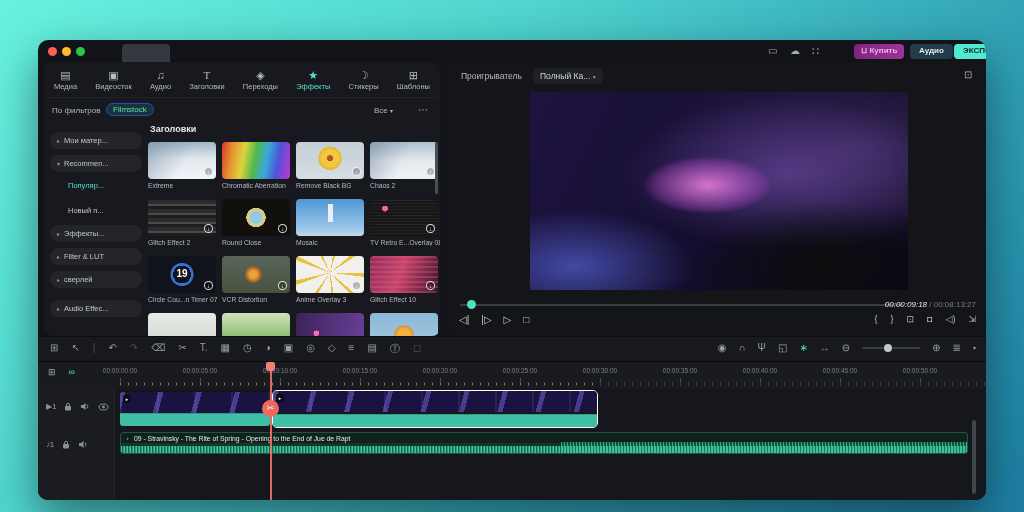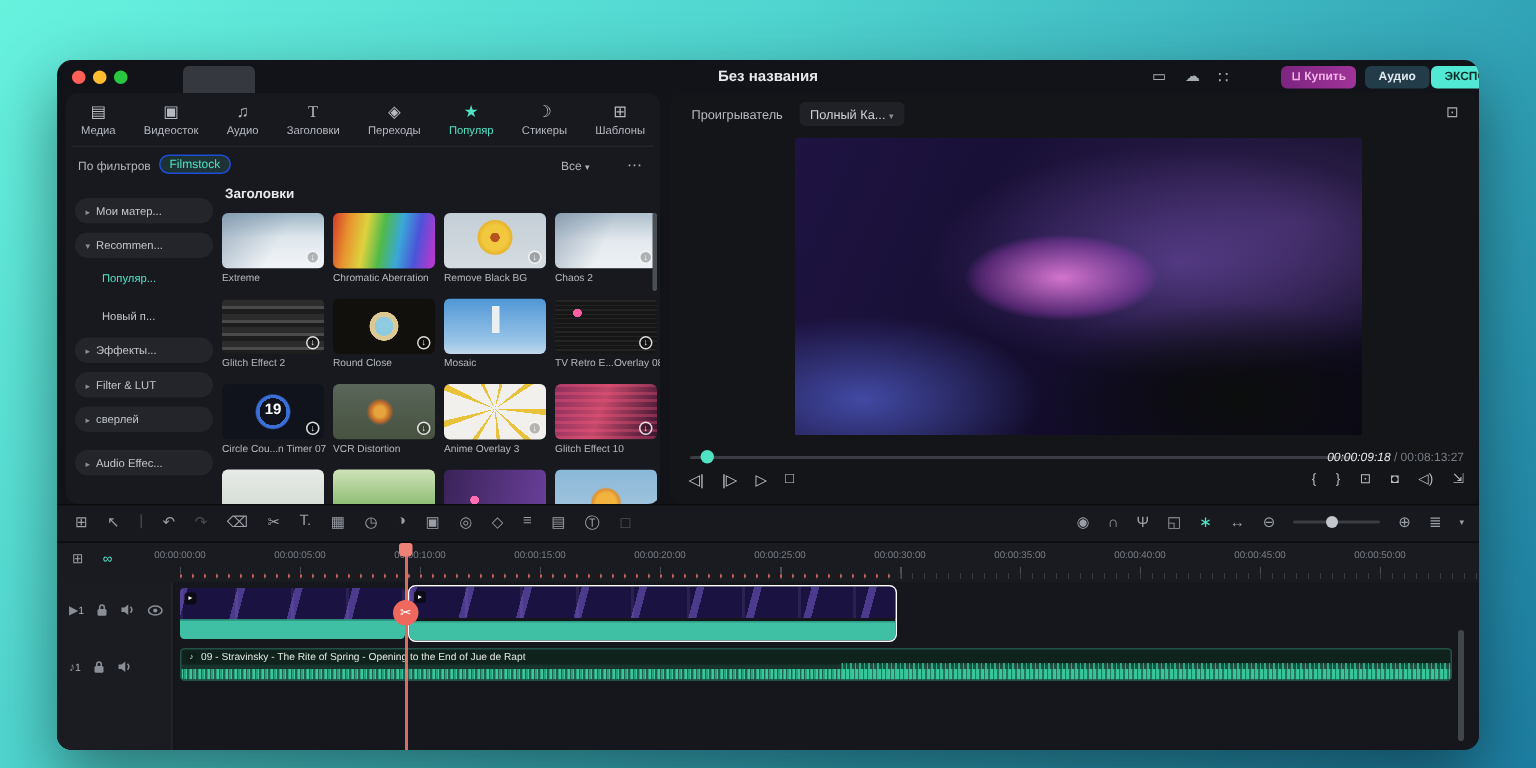--- a/index.html
+++ b/index.html
@@ -128,21 +128,20 @@
 </head>
 <body>
 
 <div class="window">
 
   <div class="titlebar">
     <span class="dot" style="left:10px;background:#ff5f57"></span>
     <span class="dot" style="left:24px;background:#febc2e"></span>
     <span class="dot" style="left:38px;background:#28c840"></span>
     <span class="btn-import">Импорт</span>
-    <div class="win-title">Без названия</div>
     <span class="tb-icon" style="left:730px">▭</span>
     <span class="tb-icon" style="left:752px">☁</span>
     <span class="tb-icon" style="left:774px;font-size:11px">∷</span>
     <span class="btn-buy"><span>⊔</span> <span>Купить</span></span>
     <span class="btn-login">Аудио</span>
     <span class="btn-export">ЭКСПОРТ</span>
   </div>
 
   <div class="media-panel">
     <div class="tabbar">
@@ -161,21 +160,21 @@
       <div class="tab">
           <span class="ticon" style="font-family:'Liberation Serif',serif">T</span>
           <span class="tlabel">Заголовки</span>
         </div>
       <div class="tab">
           <span class="ticon">◈</span>
           <span class="tlabel">Переходы</span>
         </div>
       <div class="tab active">
           <span class="ticon">★</span>
-          <span class="tlabel">Популяр</span>
+          <span class="tlabel">Эффекты</span>
         </div>
       <div class="tab">
           <span class="ticon">☽</span>
           <span class="tlabel">Стикеры</span>
         </div>
       <div class="tab">
           <span class="ticon">⊞</span>
           <span class="tlabel">Шаблоны</span>
         </div>
     </div>

